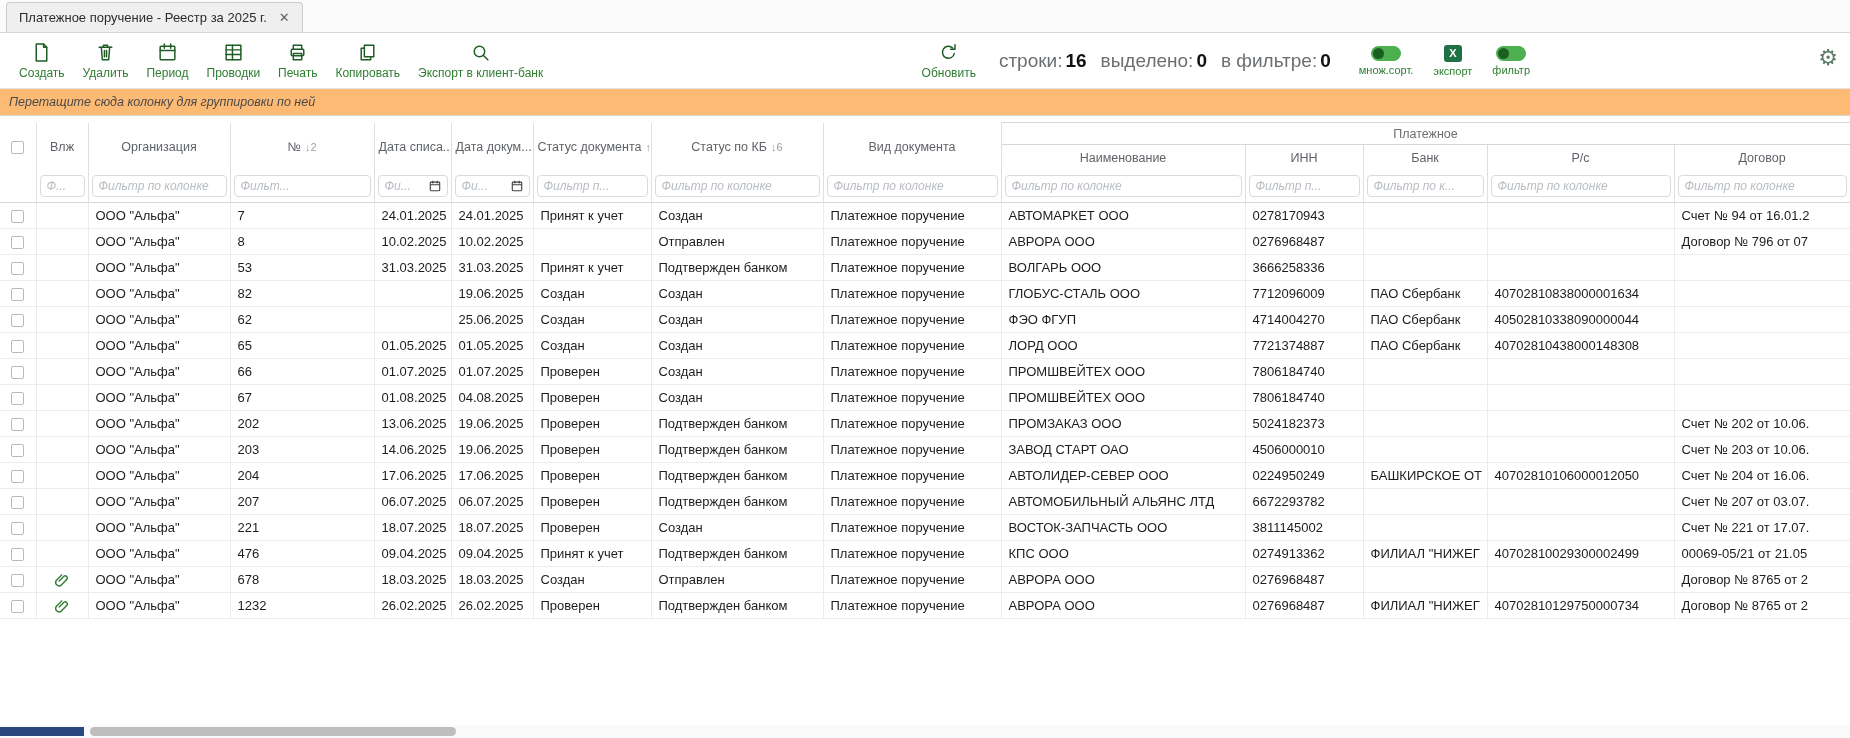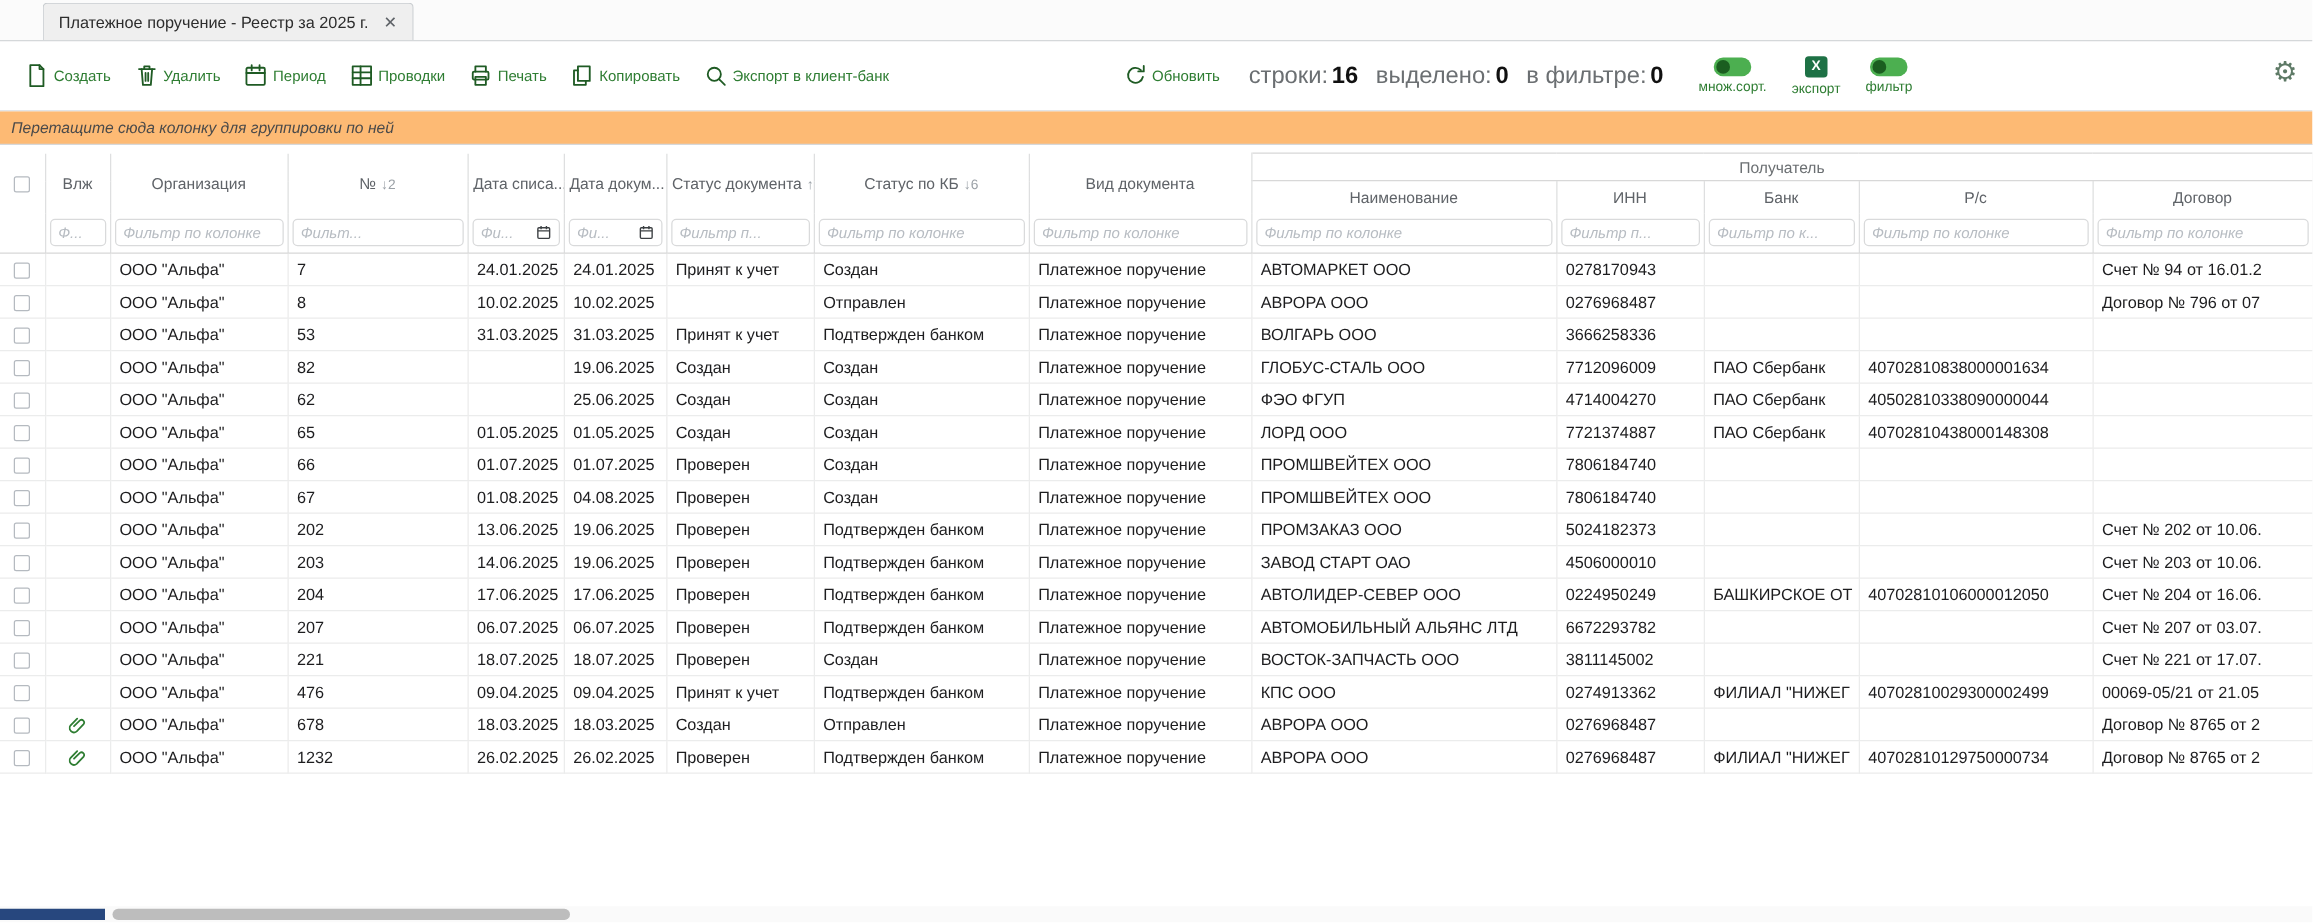--- a/index.html
+++ b/index.html
@@ -27,36 +27,35 @@
     align-items: center;
     gap: 12px;
     padding: 0 12px;
     background: #efefef;
     border: 1px solid #c9cdd0;
     border-bottom: none;
     border-radius: 4px 4px 0 0;
     font-size: 13px;
     color: #2d2d2d;
     cursor: pointer;
-    margin-left: 28px;
   }
   .tab-close { font-size: 13px; color: #5f6368; cursor: pointer; }
 
   
   .toolbar {
     height: 56px;
     display: flex;
     align-items: center;
     padding: 0 10px;
     border-bottom: 1px solid #e2e4e6;
     position: relative;
   }
   .tbtn {
     display: flex;
-    flex-direction: row;
+    flex-direction: column;
     align-items: center;
     gap: 3px;
     padding: 4px 9px;
     cursor: pointer;
     white-space: nowrap;
   }
   .tbtn svg { width: 21px; height: 21px; stroke: #1f5b24; fill: none; stroke-width: 1.4; stroke-linecap: round; stroke-linejoin: round; }
   .tbtn .lbl { font-size: 12px; color: #2e7d32; }
   .tb-spacer { flex: 1; }
   .stats { display: flex; align-items: center; gap: 14px; margin: 0 18px 0 14px; font-size: 19px; }
@@ -282,21 +281,21 @@
       <tr class="hrow1">
         <th rowspan="2" class="c-center"><span class="cb"></span></th>
         <th rowspan="2"><span>Влж</span></th>
         <th rowspan="2"><span>Организация</span></th>
         <th rowspan="2"><span>№</span><span class="sort">↓2</span></th>
         <th rowspan="2"><span>Дата списа...</span></th>
         <th rowspan="2"><span>Дата докум...</span></th>
         <th rowspan="2"><span>Статус документа</span><span class="sort">↑5</span></th>
         <th rowspan="2"><span>Статус по КБ</span><span class="sort">↓6</span></th>
         <th rowspan="2"><span>Вид документа</span></th>
-        <th colspan="5" class="th-group"><span>Получатель</span></th>
+        <th colspan="5" class="th-group"><span>Платежное</span></th>
       </tr>
       <tr class="hrow2">
         <th><span>Наименование</span></th>
         <th><span>ИНН</span></th>
         <th><span>Банк</span></th>
         <th><span>Р/с</span></th>
         <th><span>Договор</span></th>
       </tr>
       <tr class="frow">
         <td></td>

